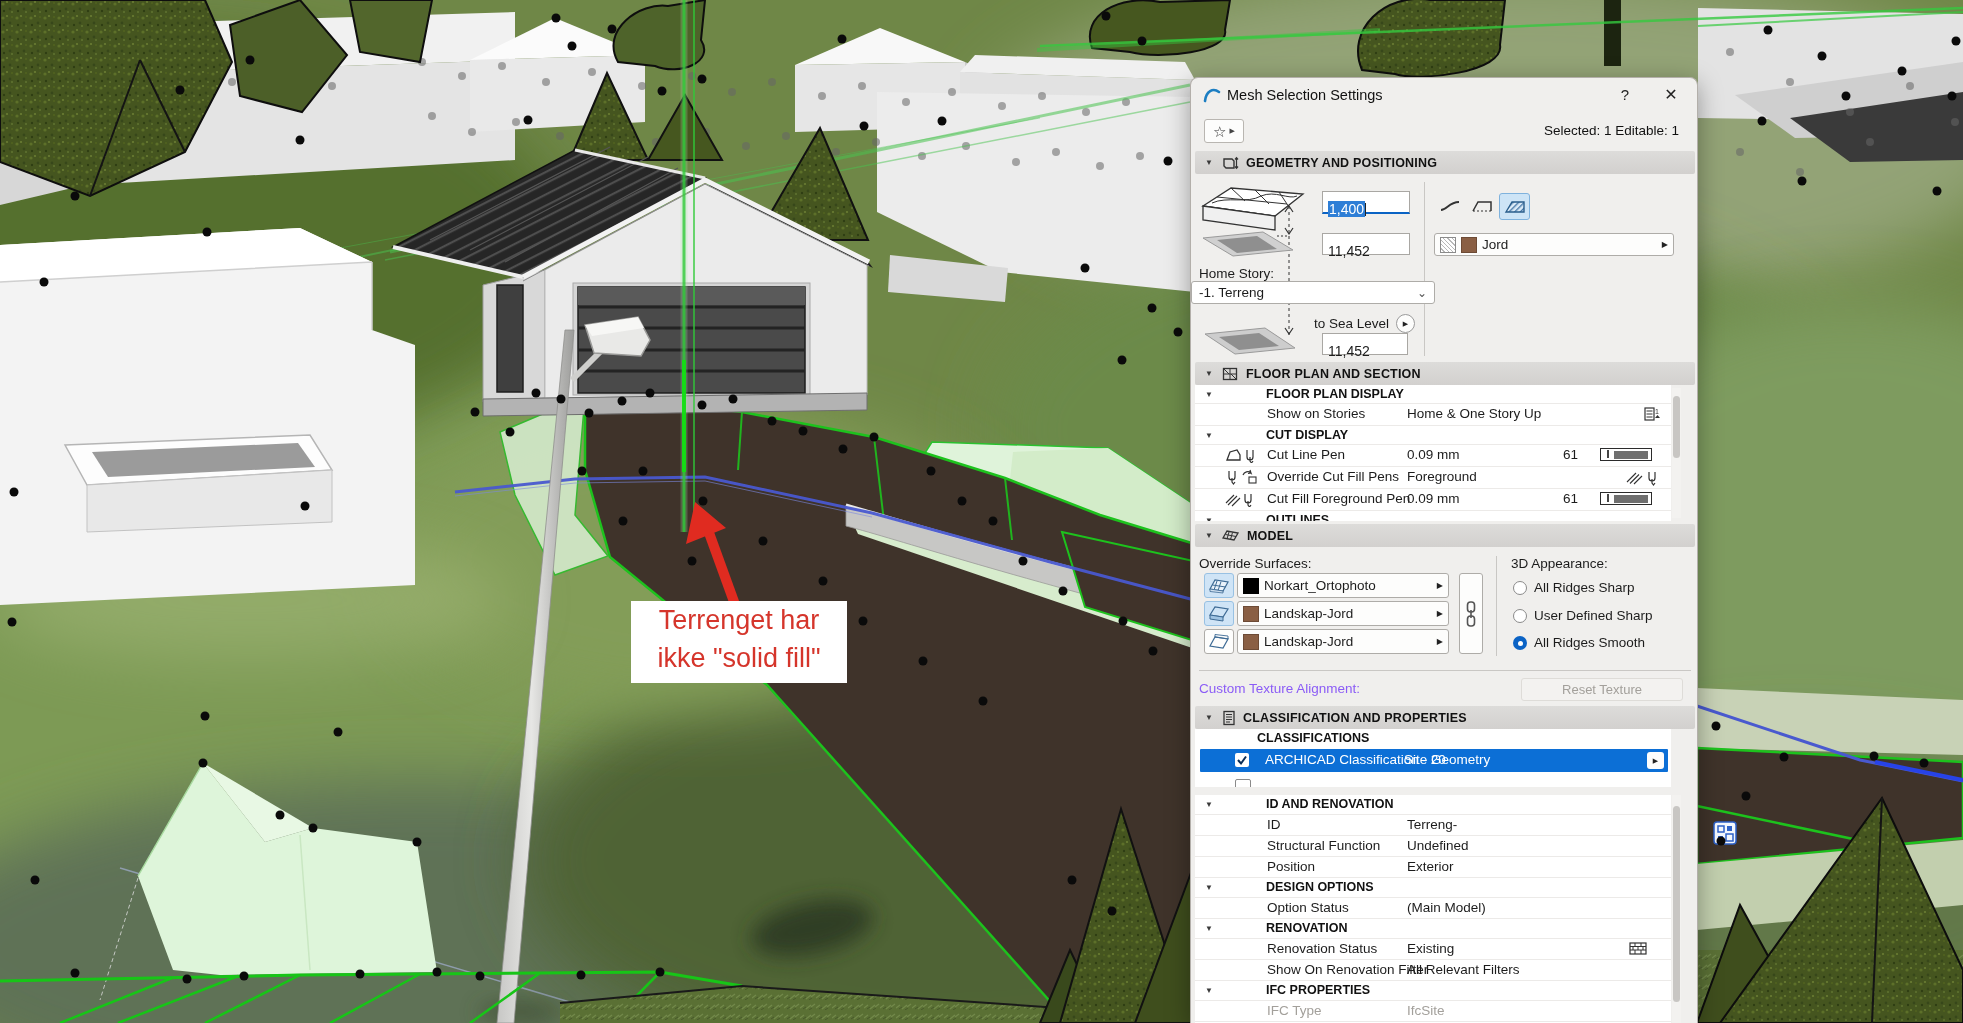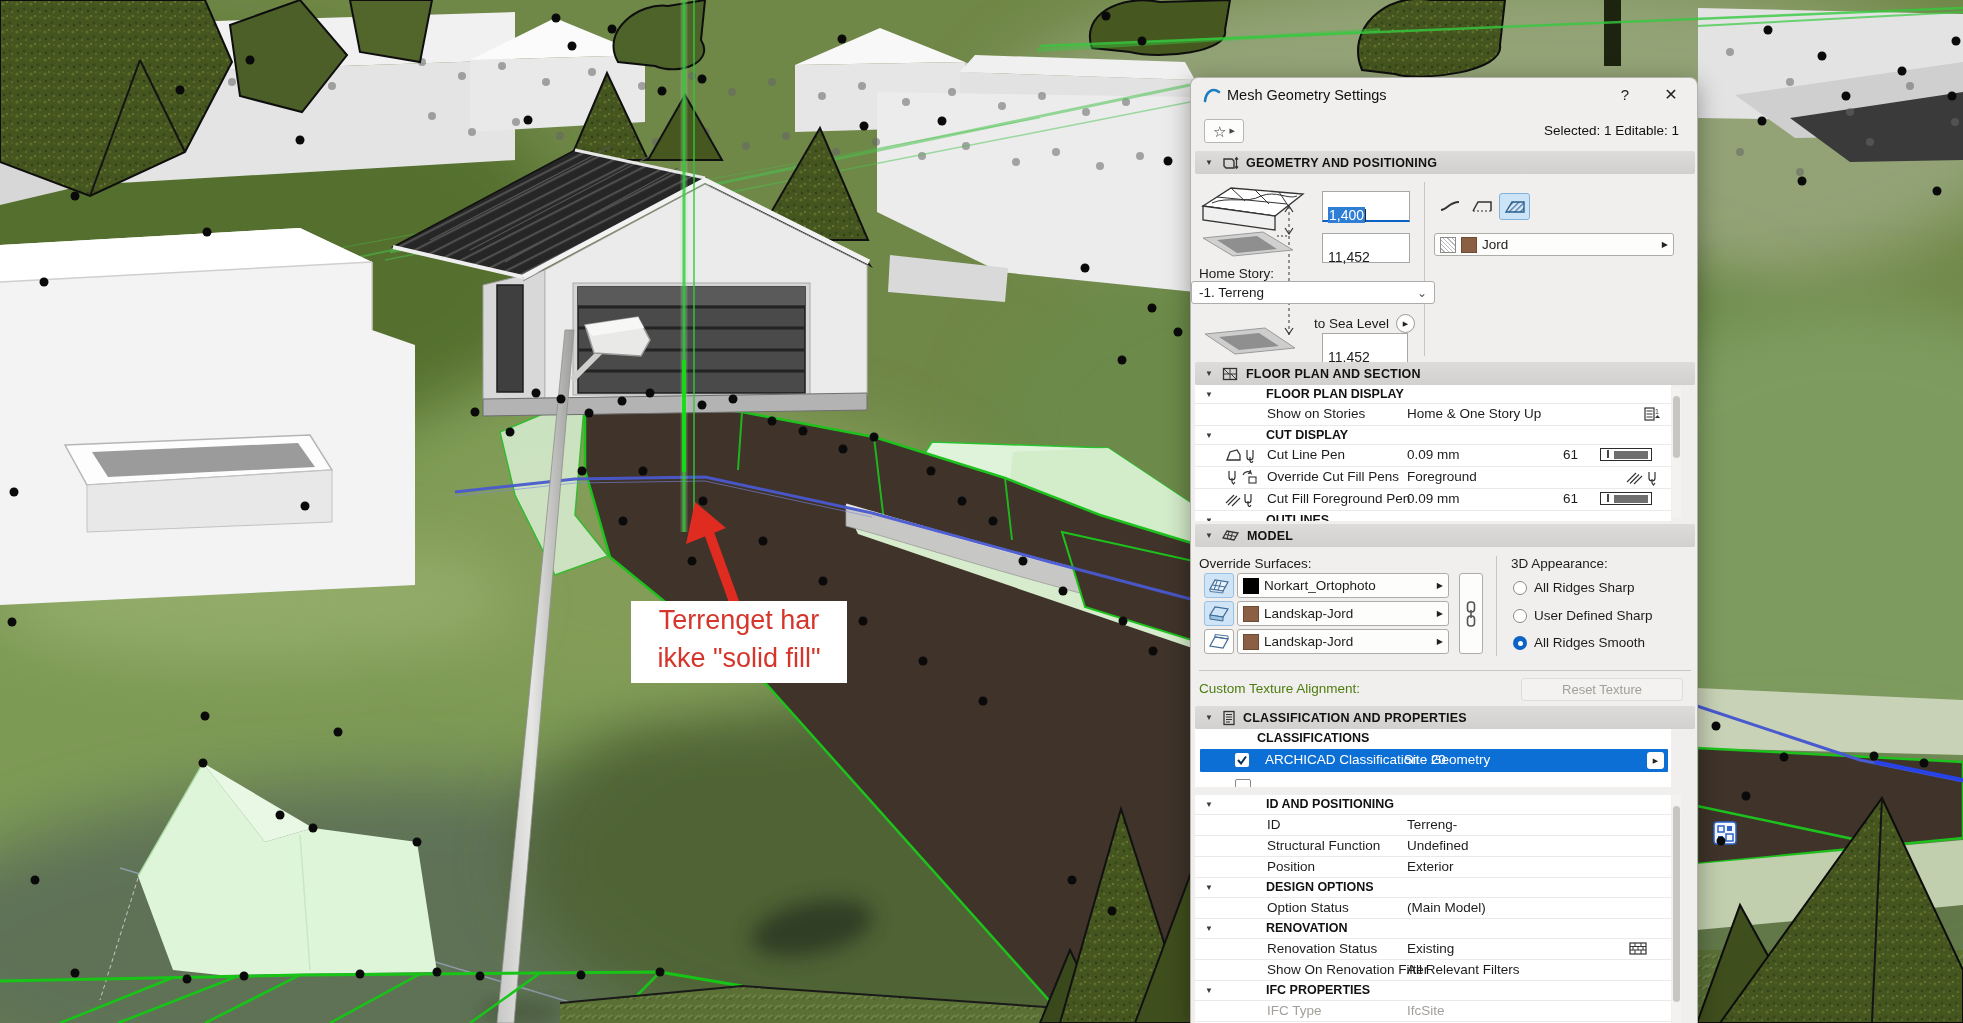--- a/index.html
+++ b/index.html
@@ -19,21 +19,21 @@
   .title-text{position:absolute;left:36px;top:9px;font-size:14.5px;color:#111;}
   .tb-btn{position:absolute;top:7px;width:20px;height:20px;text-align:center;line-height:20px;font-size:15px;color:#222;cursor:default;}
   .status-text{position:absolute;right:18px;top:45px;font-size:13.5px;color:#111;}
   .star-btn{position:absolute;left:13px;top:41px;width:38px;height:22px;background:#fdfdfc;border:1px solid #b9b6b1;border-radius:3px;display:flex;align-items:center;justify-content:center;gap:3px;}
   .star-btn .st{font-size:15px;line-height:15px;color:#333;}
   .star-btn .fly{font-size:7px;color:#444;}
   .sec-head{position:absolute;left:4px;width:500px;height:23px;background:linear-gradient(#dddcda,#d2d0ce);border-radius:2px;display:flex;align-items:center;box-sizing:border-box;padding-left:10px;gap:7px;}
   .sec-head .tri{font-size:8px;color:#3a3a3a;width:10px;}
   .sec-head .ttl{font-size:12.5px;font-weight:bold;color:#111;letter-spacing:.2px;}
   .subhead{font-size:12.5px;font-weight:bold;color:#111;}
-  .input{position:absolute;background:#fff;border:1px solid #a9a7a3;box-sizing:border-box;font-size:14px;line-height:19px;padding:14px 5px;}
+  .input{position:absolute;background:#fff;border:1px solid #a9a7a3;box-sizing:border-box;font-size:14px;line-height:19px;padding:8px 5px;}
   .input.sel{border-bottom:2px solid #0a63c4;}
   .hl{background:#2e7ed6;color:#fff;padding:0 1px;}
   .caret{display:inline-block;width:1px;height:13px;background:#222;vertical-align:-2px;}
   .vdiv{position:absolute;width:1px;background:#c9c7c4;}
   .typebtn{position:absolute;width:29px;height:25px;border-radius:3px;display:flex;align-items:center;justify-content:center;}
   .typebtn.on{background:#cde4f6;border:1px solid #7fb2dd;}
   .field{position:absolute;background:#fdfdfc;border:1px solid #aeaca8;border-radius:3px;box-sizing:border-box;display:flex;align-items:center;gap:5px;padding:0 5px;}
   .field .arr{margin-left:auto;font-size:8px;color:#222;}
   .sw{width:16px;height:16px;box-sizing:border-box;border:1px solid #8b8b8b;flex:0 0 auto;}
   .sw.hatch{background:repeating-linear-gradient(45deg,#ffffff 0 2px,#b9b9b9 2px 3px);}
@@ -443,21 +443,21 @@
   <div>Terrenget har</div>
   <div>ikke "solid fill"</div>
 </div>
 
 <div class="dialog">
 
   <div class="titlebar">
     <svg class="abs" style="left:12px;top:8px" width="18" height="18" viewBox="0 0 18 18">
       <path d="M2,15 C3,5 10,1.5 16,6" stroke="#1c7ec2" stroke-width="2.6" fill="none" stroke-linecap="round"></path>
     </svg>
-    <span class="title-text">Mesh Geometry Settings</span>
+    <span class="title-text">Mesh Selection Settings</span>
     <span class="tb-btn" style="right:62px">?</span>
     <span class="tb-btn" style="right:16px;font-size:16px">✕</span>
   </div>
 
   <div class="star-btn">
     <span class="st">☆</span>
     <span class="fly">▶</span>
   </div>
   <span class="status-text">Selected: 1 Editable: 1</span>
 
@@ -671,21 +671,21 @@
   <span class="abs" style="left:320px;top:478px">3D Appearance:</span>
   <div class="radio" style="left:322px;top:503px"></div>
   <span class="rlabel" style="left:343px;top:503px">All Ridges Sharp</span>
   <div class="radio" style="left:322px;top:531px"></div>
   <span class="rlabel" style="left:343px;top:531px">User Defined Sharp</span>
   <div class="radio on" style="left:322px;top:558px"></div>
   <span class="rlabel" style="left:343px;top:558px">All Ridges Smooth</span>
 
   <div class="hsep" style="left:8px;top:592px;width:492px"></div>
   <span class="abs" style="left:8px;top:603px;color:#5a5856"></span>
-  <span class="abs" style="left:8px;top:603px;color:#4d7c0f">Custom Texture Alignment:</span>
+  <span class="abs" style="left:8px;top:603px;color:#8b5cf6">Custom Texture Alignment:</span>
   <div class="graybtn" style="left:330px;top:600px;width:160px;height:21px">
     <span>Reset Texture</span>
   </div>
 
   <div class="sec-head" style="top:628px">
     <span class="tri">▼</span>
     <svg width="14" height="16" viewBox="0 0 14 16">
       <rect x="2" y="1.5" width="10" height="13" fill="none" stroke="#333" stroke-width="1.3"></rect>
       <path d="M4,4.5 h6 M4,7 h6 M4,9.5 h6 M4,12 h4" stroke="#333" stroke-width="1"></path>
     </svg>
@@ -709,21 +709,21 @@
       </span>
     </div>
     <div style="position:absolute;left:5px;top:46px;width:468px;height:12px;background:#fff;overflow:hidden">
       <span class="checkbox" style="left:35px;top:4px;border:1.5px solid #8a8a8a;background:#fff"></span>
     </div>
   </div>
 
   <div class="whitecard" style="left:4px;top:717px;width:476px;height:229px">
     <div class="trow hrow" style="height:19px">
       <span class="tri">▼</span>
-      <span class="lbl subhead">ID AND POSITIONING</span>
+      <span class="lbl subhead">ID AND RENOVATION</span>
     </div>
     <div class="trow" style="height:20px">
       <span class="lbl">ID</span>
       <span class="val">Terreng-</span>
     </div>
     <div class="trow" style="height:20px">
       <span class="lbl">Structural Function</span>
       <span class="val">Undefined</span>
     </div>
     <div class="trow" style="height:20px">

